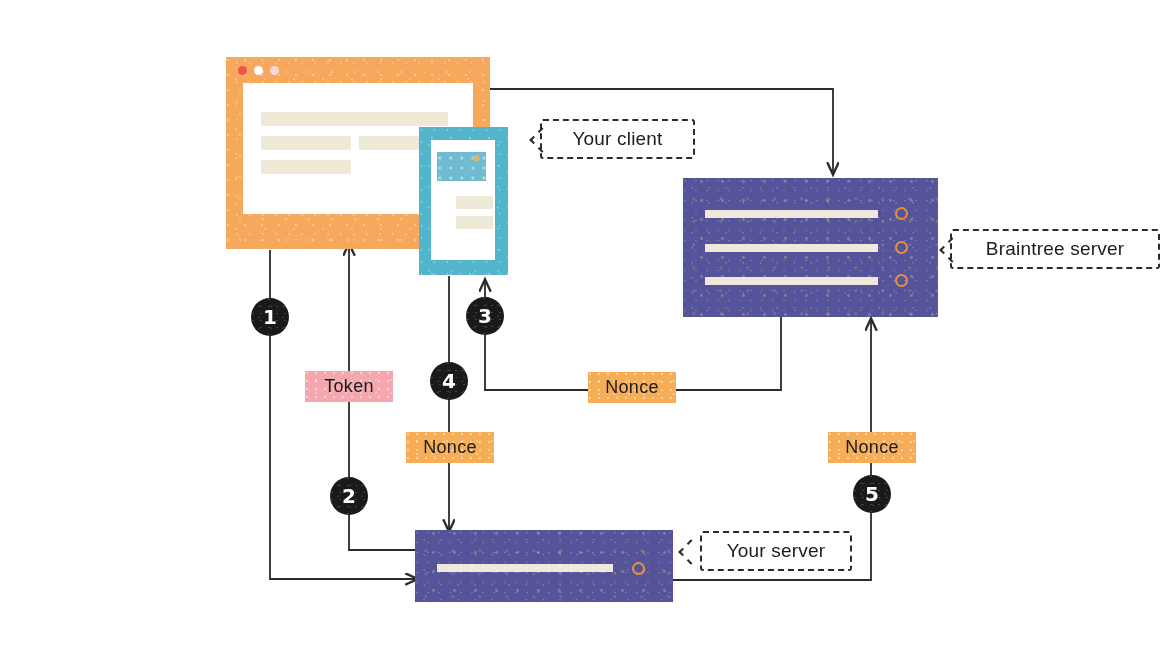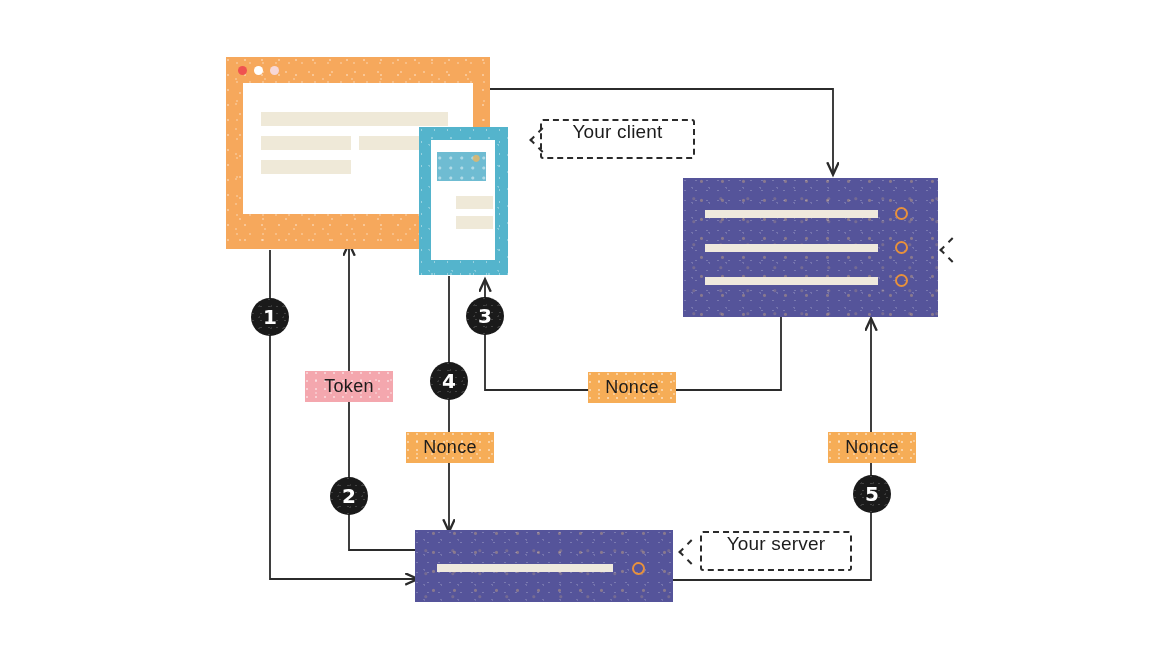--- a/index.html
+++ b/index.html
@@ -96,20 +96,21 @@
     box-sizing: border-box;
   }
 
   
   .callout {
     position: absolute;
     border: 2px dashed #2b2b2b;
     border-radius: 3px;
     background: transparent;
     display: flex;
+    align-items: center;
     justify-content: center;
     font-size: 19px;
     color: #1c1c1c;
     letter-spacing: .2px;
     box-sizing: border-box;
   }
   .callout-tip {
     position: absolute;
     width: 16px; height: 16px;
     border-left: 2px dashed #2b2b2b;
@@ -222,20 +223,23 @@
 
   <div class="server" style="left:415px;top:530px;width:258px;height:72px;"></div>
   <div class="server-bar" style="left:437px;top:564px;width:176px;"></div>
   <div class="server-circle" style="left:632px;top:562px;"></div>
 
   <div class="callout" style="left:540px;top:119px;width:155px;height:40px;">
     <span>Your client</span>
   </div>
   <div class="callout-tip" style="left:533px;top:131px;"></div>
 
+  <div class="callout" style="left:950px;top:229px;width:210px;height:40px;">
+    <span>Braintree server</span>
+  </div>
   <div class="callout-tip" style="left:943px;top:241px;"></div>
 
   <div class="callout" style="left:700px;top:531px;width:152px;height:40px;">
     <span>Your server</span>
   </div>
   <div class="callout-tip" style="left:682px;top:543px;"></div>
 
   <div class="tag tag-pink" style="left:305px;top:371px;width:88px;height:31px;">
     <span>Token</span>
   </div>

